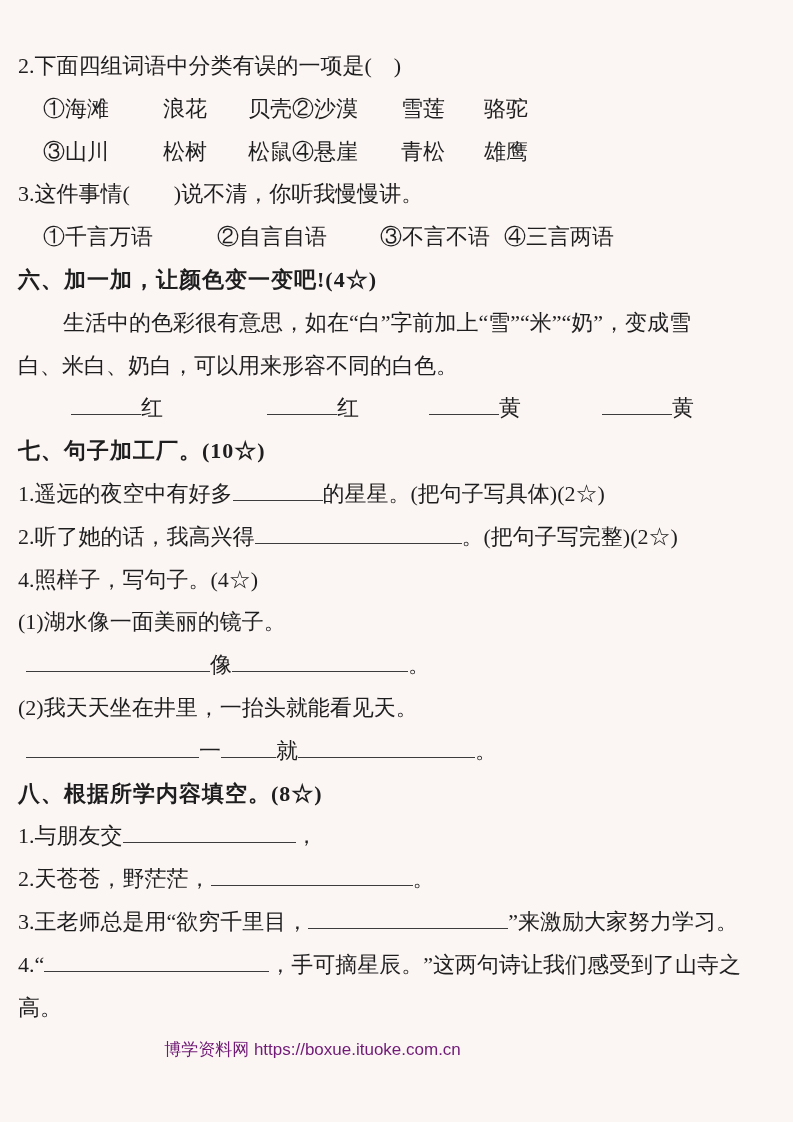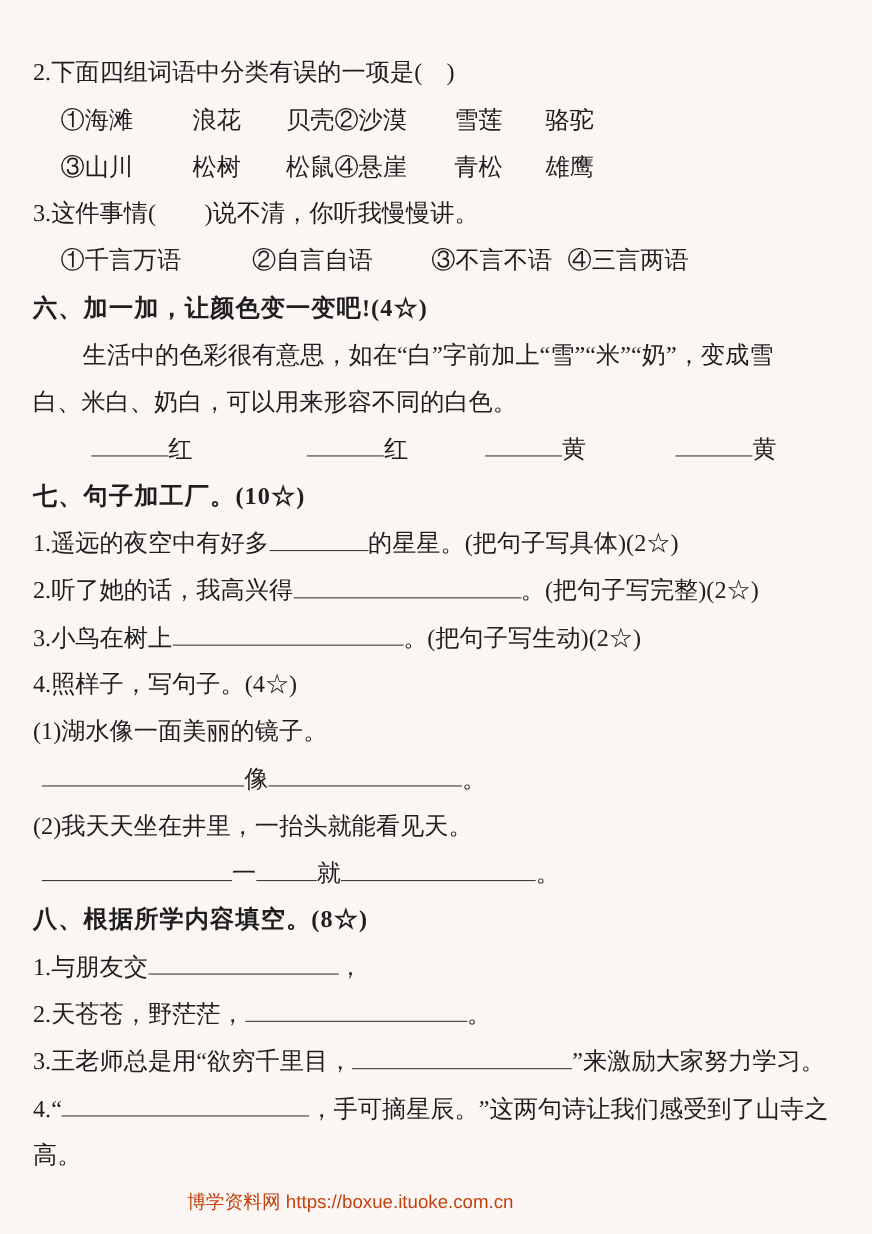--- a/index.html
+++ b/index.html
@@ -3,21 +3,21 @@
 <meta charset="utf-8">
 <style>
   * { margin:0; padding:0; box-sizing:border-box; }
   html,body { width:793px; height:1122px; }
   body {
     background:#fbf6f4;
     color:#1e1e1e;
     font-family:"Liberation Serif","DejaVu Serif",serif;
     overflow:hidden;
   }
-  .page { width:637px; height:1122px; padding:45px 30px 0 30px; }
+  .page { width:637px; height:1122px; padding:45px 30px 0 18px; }
   .line { line-height:42.8px; font-size:22px; white-space:nowrap; }
   .sec-title { font-weight:bold; letter-spacing:1px; }
   .indent { text-indent:45px; }
   .blank {
     display:inline-block;
     border-bottom:1.6px solid #3c3c3c;
     height:4px;
   }
   
   .bw55{width:55px} .bw70{width:70px} .bw90{width:90px}
@@ -29,21 +29,21 @@
   .m35{margin-left:53px} .m39{margin-left:39px} .m40{margin-left:64px}
   .m41{margin-left:41px} .m42{margin-left:54px} .m43{margin-left:43px}
   .m53{margin-left:53px} .m70{margin-left:70px} .m81{margin-left:81px}
   .m86{} .m104{margin-left:104px}
   .footer {
     margin-top:6px;
     text-align:center;
     font-family:"Liberation Sans","DejaVu Sans",sans-serif;
     font-size:17px;
     line-height:30px;
-    color:#c2410c;
+    color:#701a75;
     white-space:nowrap;
   }
 </style>
 </head>
 <body>
 
 <div class="page">
 
   <div class="line">2.下面四组词语中分类有误的一项是(　)</div>
 
@@ -72,23 +72,20 @@
   <div class="line sec-title">七、句子加工厂。(10☆)</div>
 
   <div class="line">
     <span>1.遥远的夜空中有好多</span><span class="blank bw90"></span><span>的星星。(把句子写具体)(2☆)</span>
   </div>
 
   <div class="line">
     <span>2.听了她的话，我高兴得</span><span class="blank bw207"></span><span>。(把句子写完整)(2☆)</span>
   </div>
 
-  <div class="line">
-    <span>3.小鸟在树上</span><span class="blank bw210"></span><span>。(把句子写生动)(2☆)</span>
-  </div>
 
   <div class="line">4.照样子，写句子。(4☆)</div>
 
   <div class="line">(1)湖水像一面美丽的镜子。</div>
 
   <div class="line">
     <span class="blank bw184 m8"></span><span>像</span><span class="blank bw176"></span><span>。</span>
   </div>
 
   <div class="line">(2)我天天坐在井里，一抬头就能看见天。</div>

